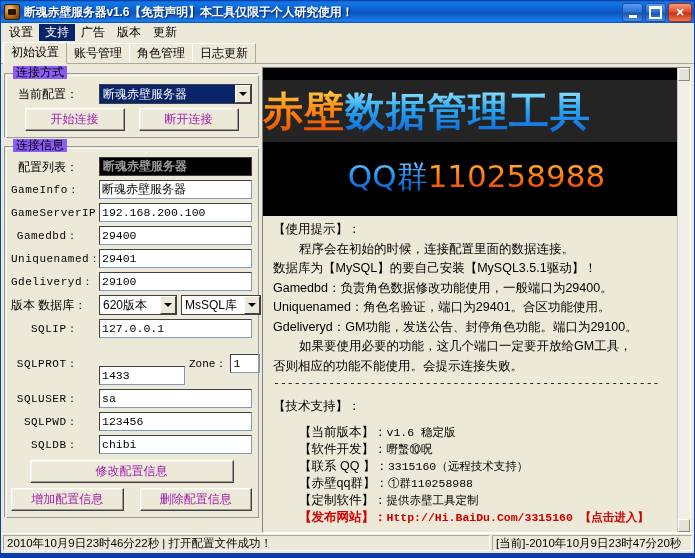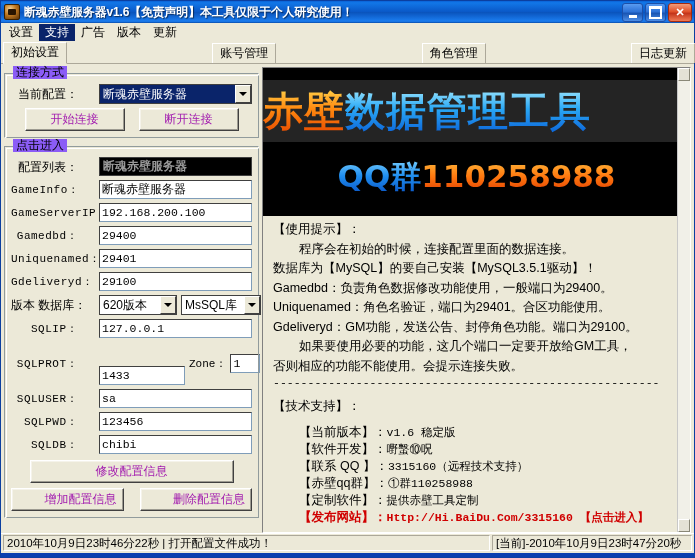--- a/index.html
+++ b/index.html
@@ -90,21 +90,20 @@
   .menu-item.active { background: #0a246a; color: #fff; }
 
   
   .tabstrip {
     flex: 0 0 22px; height: 22px;
     background: #ece9d8;
     display: flex; align-items: flex-end;
     padding-left: 2px;
     border-bottom: 1px solid #aca899;
     position: relative;
-    justify-content: space-between;
   }
   .tab {
     font-size: 12px;
     padding: 2px 7px 3px 7px;
     background: #ece9d8;
     border-left: 1px solid #fff;
     border-top: 1px solid #fff;
     border-right: 1px solid #aca899;
     white-space: nowrap;
     cursor: default;
@@ -237,21 +236,21 @@
   }
 
   .zone-wrap { display: flex; align-items: center; flex: 1 1 auto; gap: 4px; }
   .zone-wrap .txt.port { flex: 0 0 86px; margin-top: 24px; }
   .zone-lbl { font-family: "Liberation Mono", monospace; font-size: 11px; white-space: nowrap; }
   .zone-wrap .txt.zone { flex: 0 0 30px; }
 
   .bottom-btns { margin-top: 6px; font-family: Liberation Serif, serif; }
   .bottom-btns .wide { width: 204px; margin: 0 auto 5px auto; }
   .bottom-btns .pair { display: flex; gap: 16px; justify-content: center; }
-  .bottom-btns .pair .btn { width: 120px; text-align: right; }
+  .bottom-btns .pair .btn { width: 120px; }
 
   
   .rpanel {
     flex: 1 1 auto;
     border: 1px solid #808080;
     border-right-color: #fff; border-bottom-color: #fff;
     background: #ece9d8;
     display: flex; flex-direction: column;
     min-height: 0;
     overflow: hidden;
@@ -282,21 +281,21 @@
     color: transparent; -webkit-text-fill-color: transparent;
   }
   .banner .btitle .c2 {
     background: linear-gradient(180deg,#9fe8ff 0%,#2aa8f5 45%,#0b63d8 100%);
     -webkit-background-clip: text; background-clip: text;
     color: transparent; -webkit-text-fill-color: transparent;
   }
   .banner .bqq {
     position: absolute; left: 0; right: 0; top: 86px;
     text-align: center;
-    font-size: 31px; font-weight: bold;
+    font-size: 31px; font-weight: normal;
     font-family: "DejaVu Sans", sans-serif;
     white-space: nowrap;
     line-height: 44px;
   }
   .banner .bqq .q1 {
     background: linear-gradient(180deg,#7fd4ff 0%,#1f8ef0 50%,#0a55c4 100%);
     -webkit-background-clip: text; background-clip: text;
     color: transparent; -webkit-text-fill-color: transparent;
   }
   .banner .bqq .q2 {
@@ -416,21 +415,21 @@
             <div class="arrow"></div>
           </div>
         </div>
         <div class="btn-pair">
           <div class="btn">开始连接</div>
           <div class="btn">断开连接</div>
         </div>
       </div>
 
       <div class="group">
-        <div class="glabel">点击进入</div>
+        <div class="glabel">连接信息</div>
 
         <div class="row">
           <div class="lbl">配置列表：</div>
           <div class="listbox">断魂赤壁服务器</div>
         </div>
 
         <div class="row">
           <div class="lbl mono">GameInfo：</div>
           <div class="txt">断魂赤壁服务器</div>
         </div>

